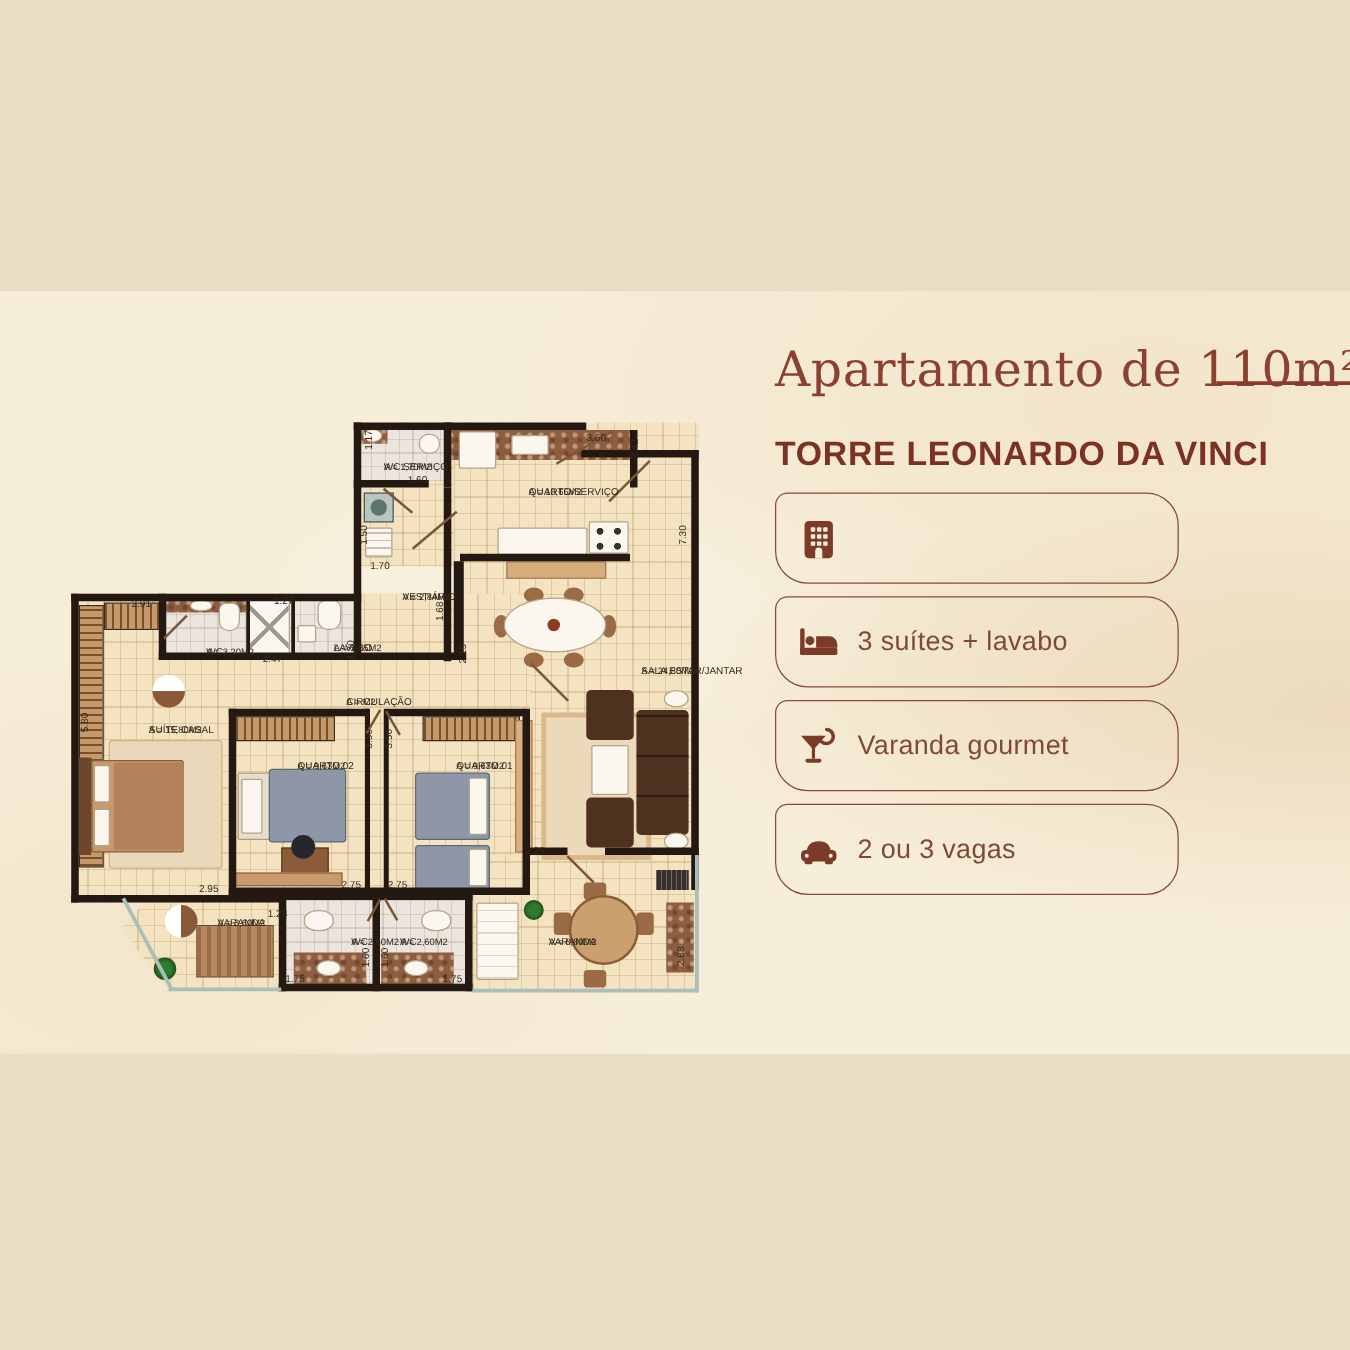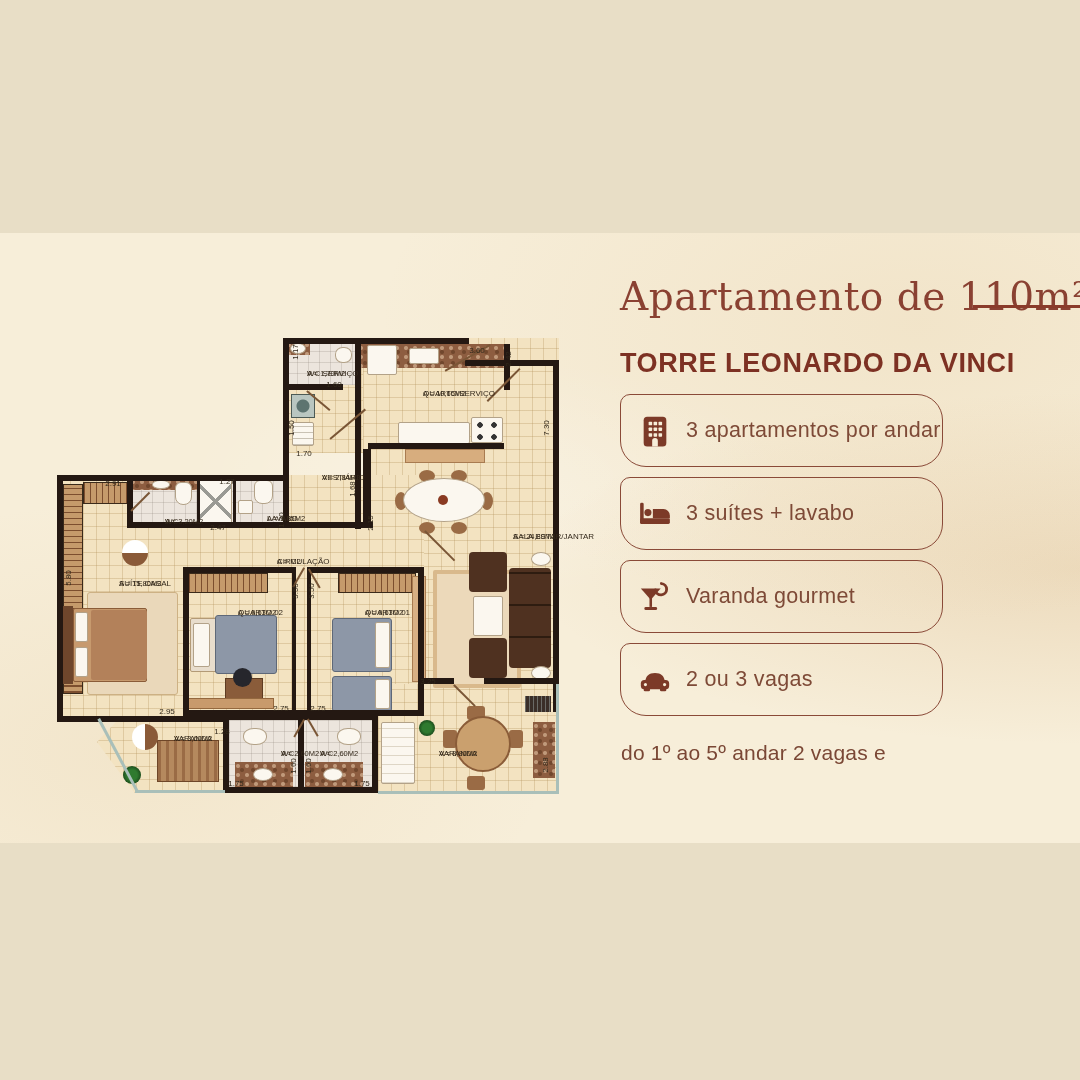--- a/index.html
+++ b/index.html
@@ -100,21 +100,20 @@
           <rect x="15" y="19" width="5" height="5" rx="1"></rect>
           <rect x="22" y="19" width="5" height="5" rx="1"></rect>
           <rect x="29" y="19" width="5" height="5" rx="1"></rect>
           <rect x="15" y="27" width="5" height="5" rx="1"></rect>
           <rect x="22" y="27" width="5" height="5" rx="1"></rect>
           <rect x="29" y="27" width="5" height="5" rx="1"></rect>
           <path d="M20 46v-8a4 4 0 0 1 8 0v8z"></path>
         </g>
       </svg>
   </span>
-  <span class="label">3 apartamentos por andar</span>
 </div>
 
 <div class="card" style="top:477px">
   <span class="icon">
     <svg viewBox="0 0 48 48" width="34" height="38">
         <g fill="#7c3a28">
           <rect x="3" y="8" width="5" height="30" rx="2"></rect>
           <circle cx="14" cy="22" r="5"></circle>
           <path d="M21 17h15a9 9 0 0 1 9 9v4H21z"></path>
           <rect x="3" y="30" width="42" height="8" rx="2"></rect>
@@ -150,21 +149,20 @@
     <g fill="#f7eed9">
           <circle cx="10.5" cy="30.5" r="2.2"></circle>
           <circle cx="37.5" cy="30.5" r="2.2"></circle>
         </g>
       </svg>
   </span>
   <span class="label">2 ou 3 vagas</span>
 </div>
 
 <div class="note">
-  <div>do 1º ao 5º andar 2 vagas e</div>
 </div>
 
 <div class="plan">
 
   <div class="tile" style="left:226px;top:0;width:276px;height:115px"></div>
   <div class="tile" style="left:306px;top:22px;width:196px;height:324px"></div>
   <div class="tile" style="left:0;top:137px;width:367px;height:247px"></div>
   <div class="tile" style="left:321px;top:346px;width:181px;height:110px"></div>
   <div class="tile" style="left:40px;top:380px;width:126px;height:75px;clip-path:polygon(18% 0,100% 0,100% 100%,30% 100%,0 32%)"></div>
   <div class="bath" style="left:229px;top:3px;width:70px;height:44px"></div>

